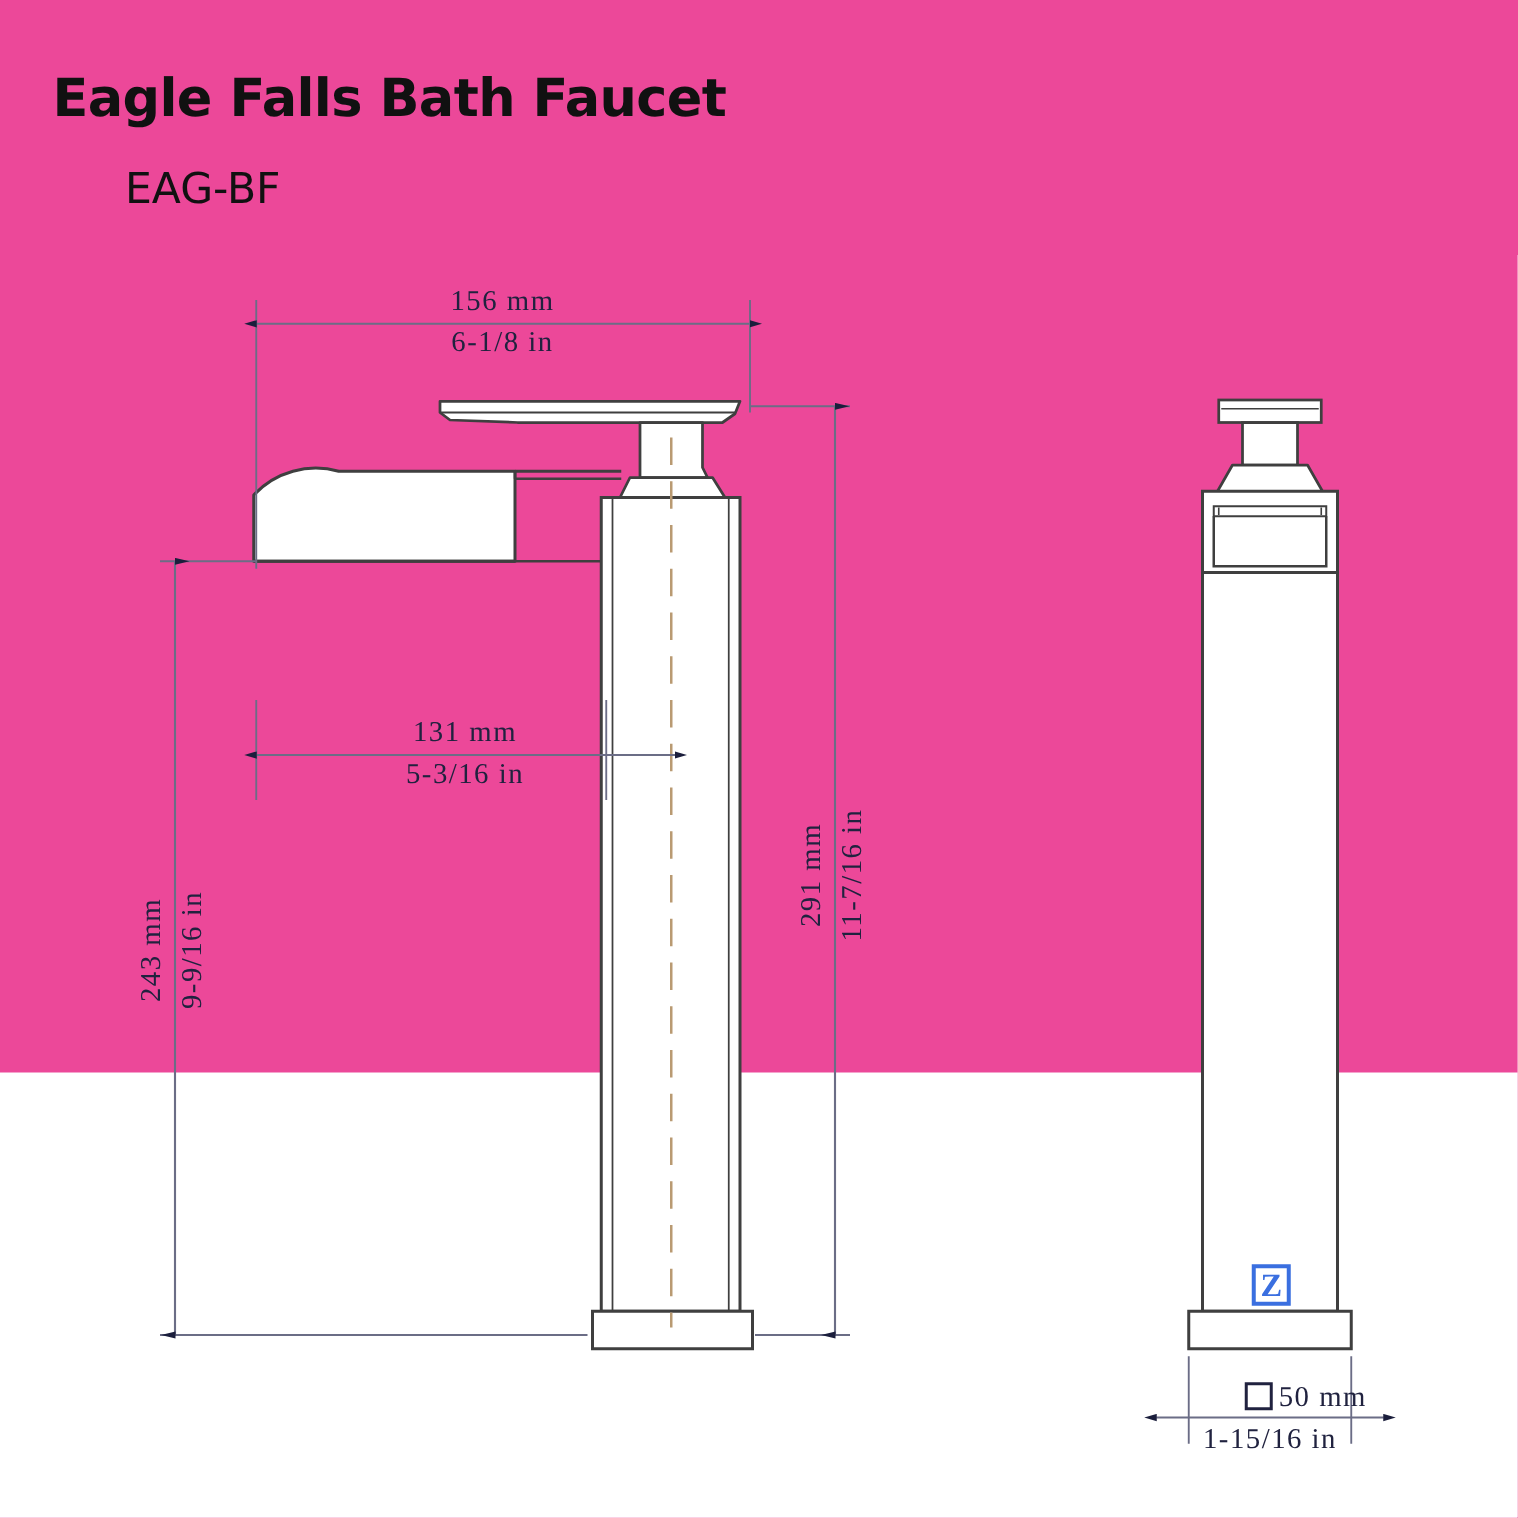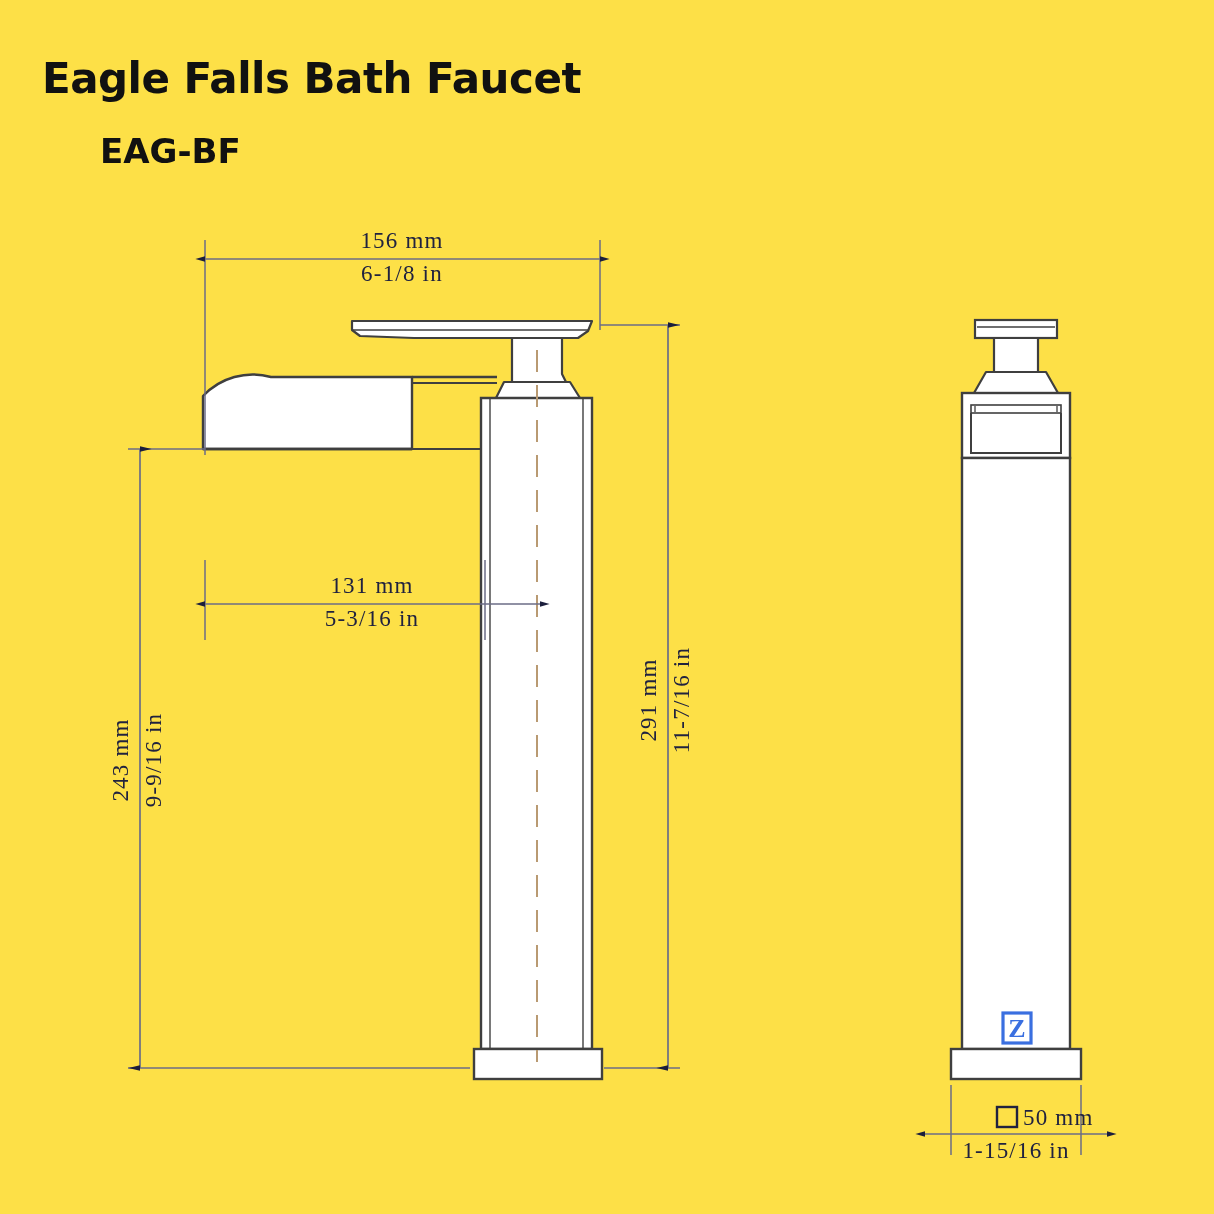--- a/index.html
+++ b/index.html
@@ -11,22 +11,22 @@
     width: 1214px;
     height: 1214px;
     font-family: "Liberation Sans", sans-serif;
     overflow: hidden;
     position: relative;
   }
   #sheet {
     position: absolute;
     left: 0; top: 0;
     width: 1214px;
-    height: 1214px;
-    background: #fde047;
+    height: 858px;
+    background: #ec4899;
   }
   .title-block {
     position: absolute;
     left: 0; top: 0;
     width: 1214px;
   }
   .doc-title {
     position: absolute;
     left: 42px;
     top: 54px;
@@ -35,21 +35,21 @@
     letter-spacing: -0.5px;
     color: #111111;
     font-family: "DejaVu Sans", sans-serif;
     white-space: nowrap;
   }
   .doc-model {
     position: absolute;
     left: 100px;
     top: 131px;
     font-size: 34px;
-    font-weight: 700;
+    font-weight: 400;
     color: #111111;
     font-family: "DejaVu Sans", sans-serif;
     white-space: nowrap;
   }
   svg#drawing {
     position: absolute;
     left: 0;
     top: 0;
     width: 1214px;
     height: 1214px;

